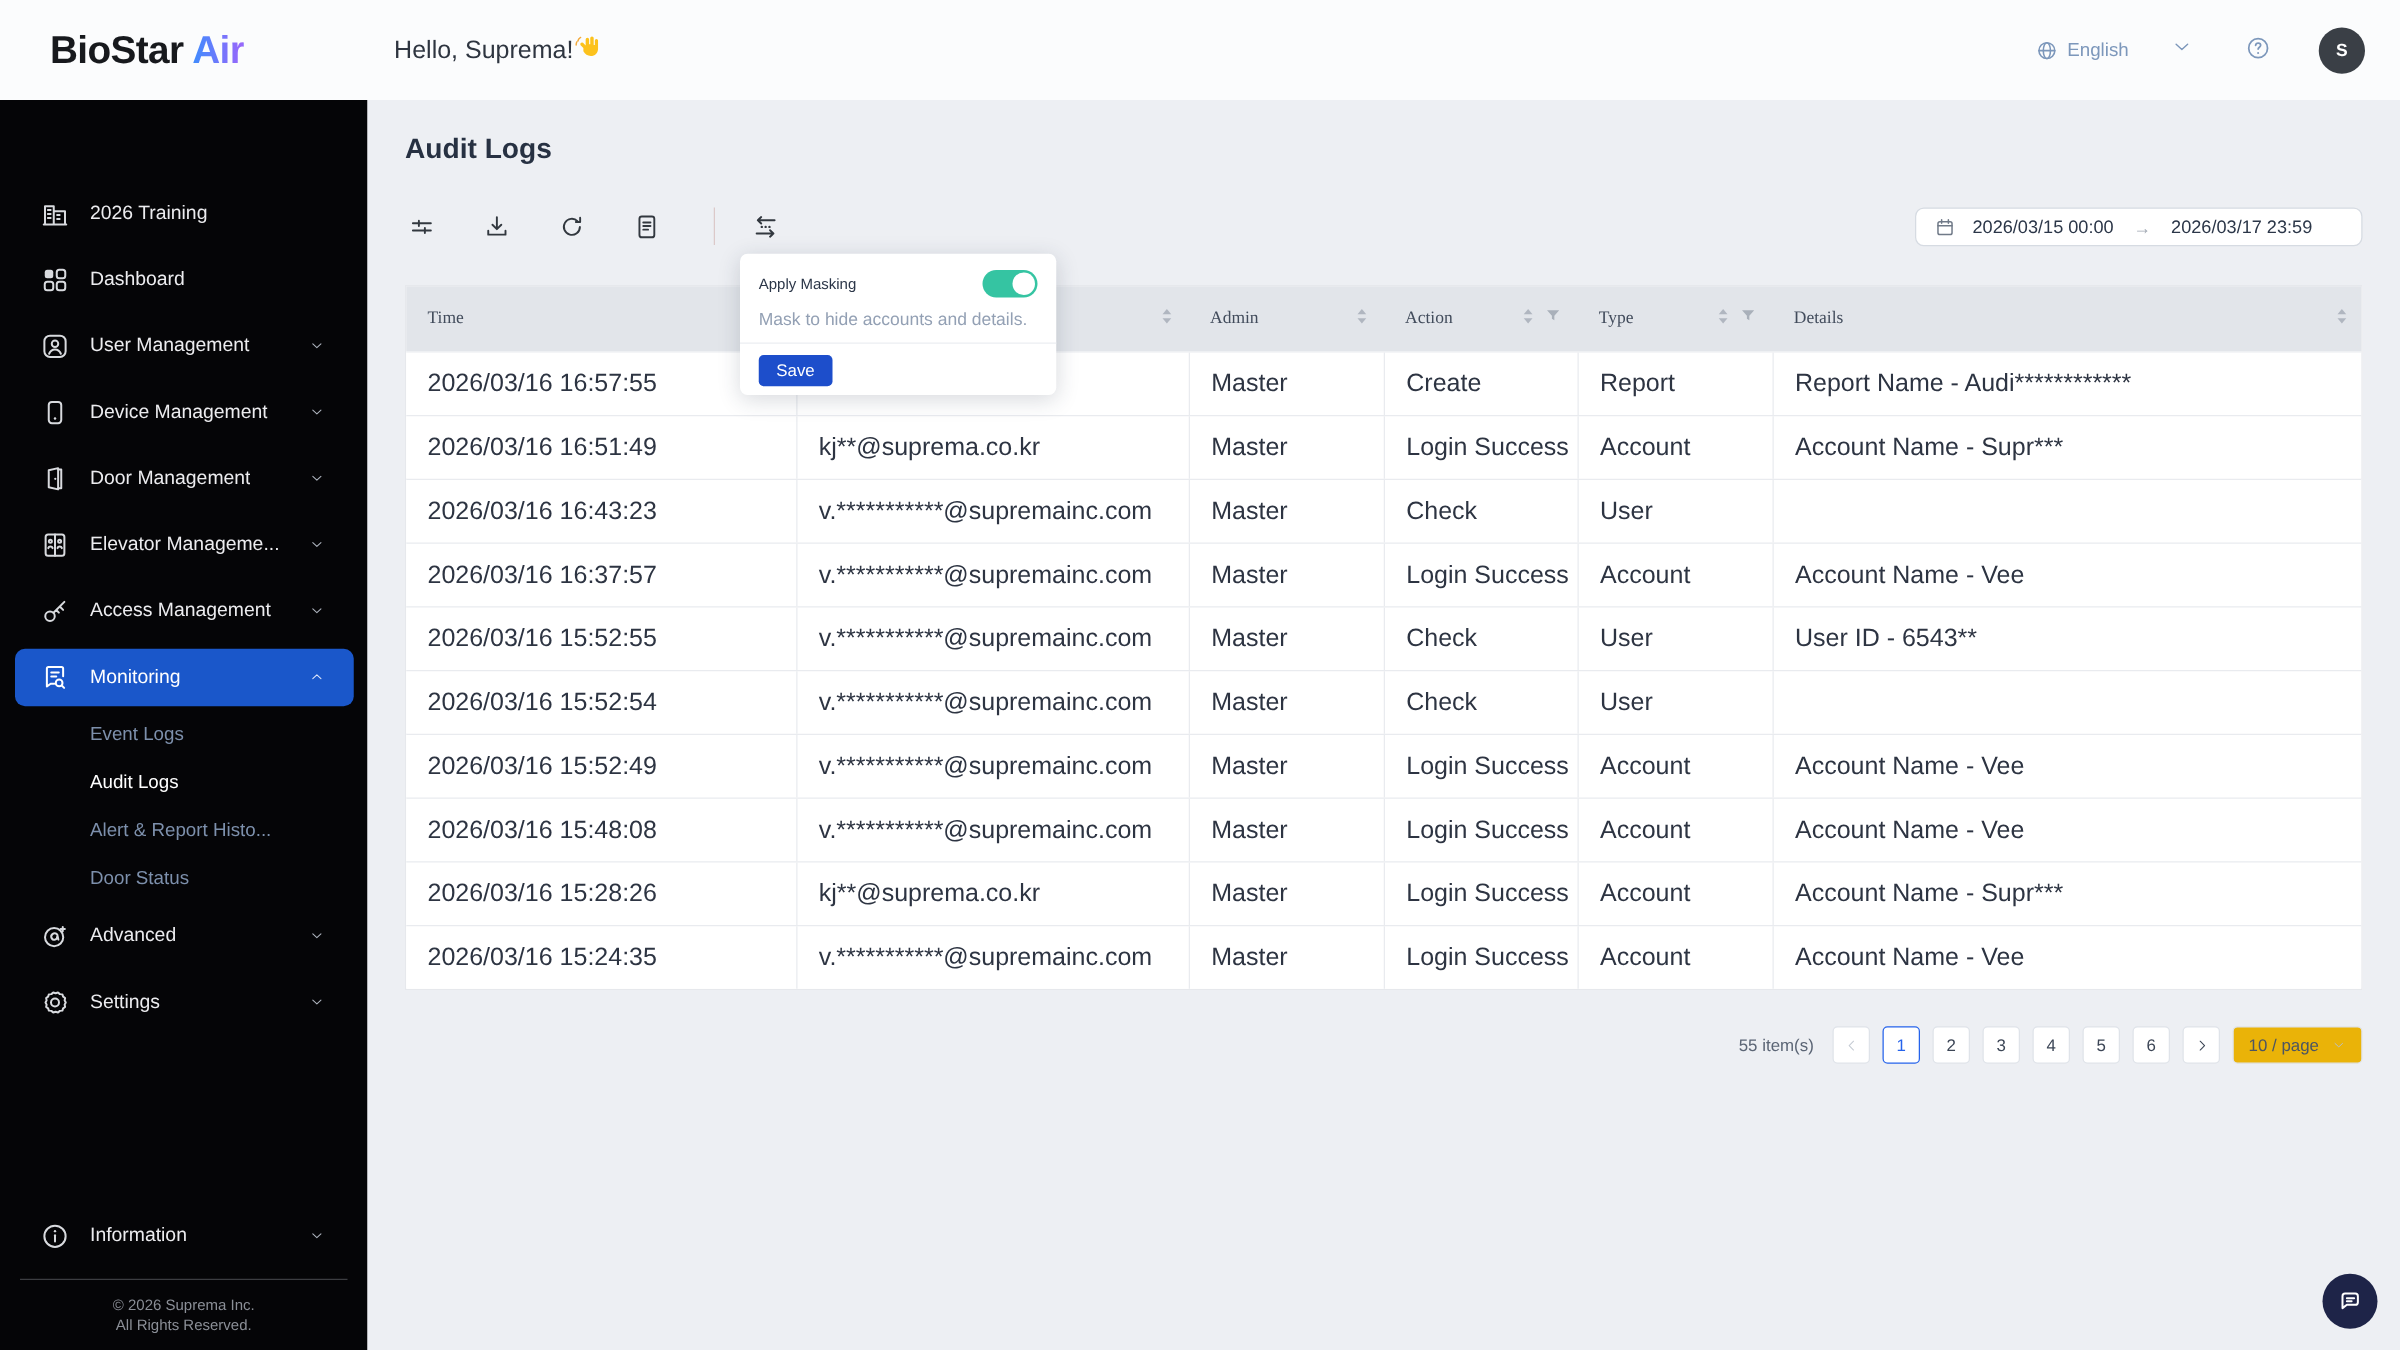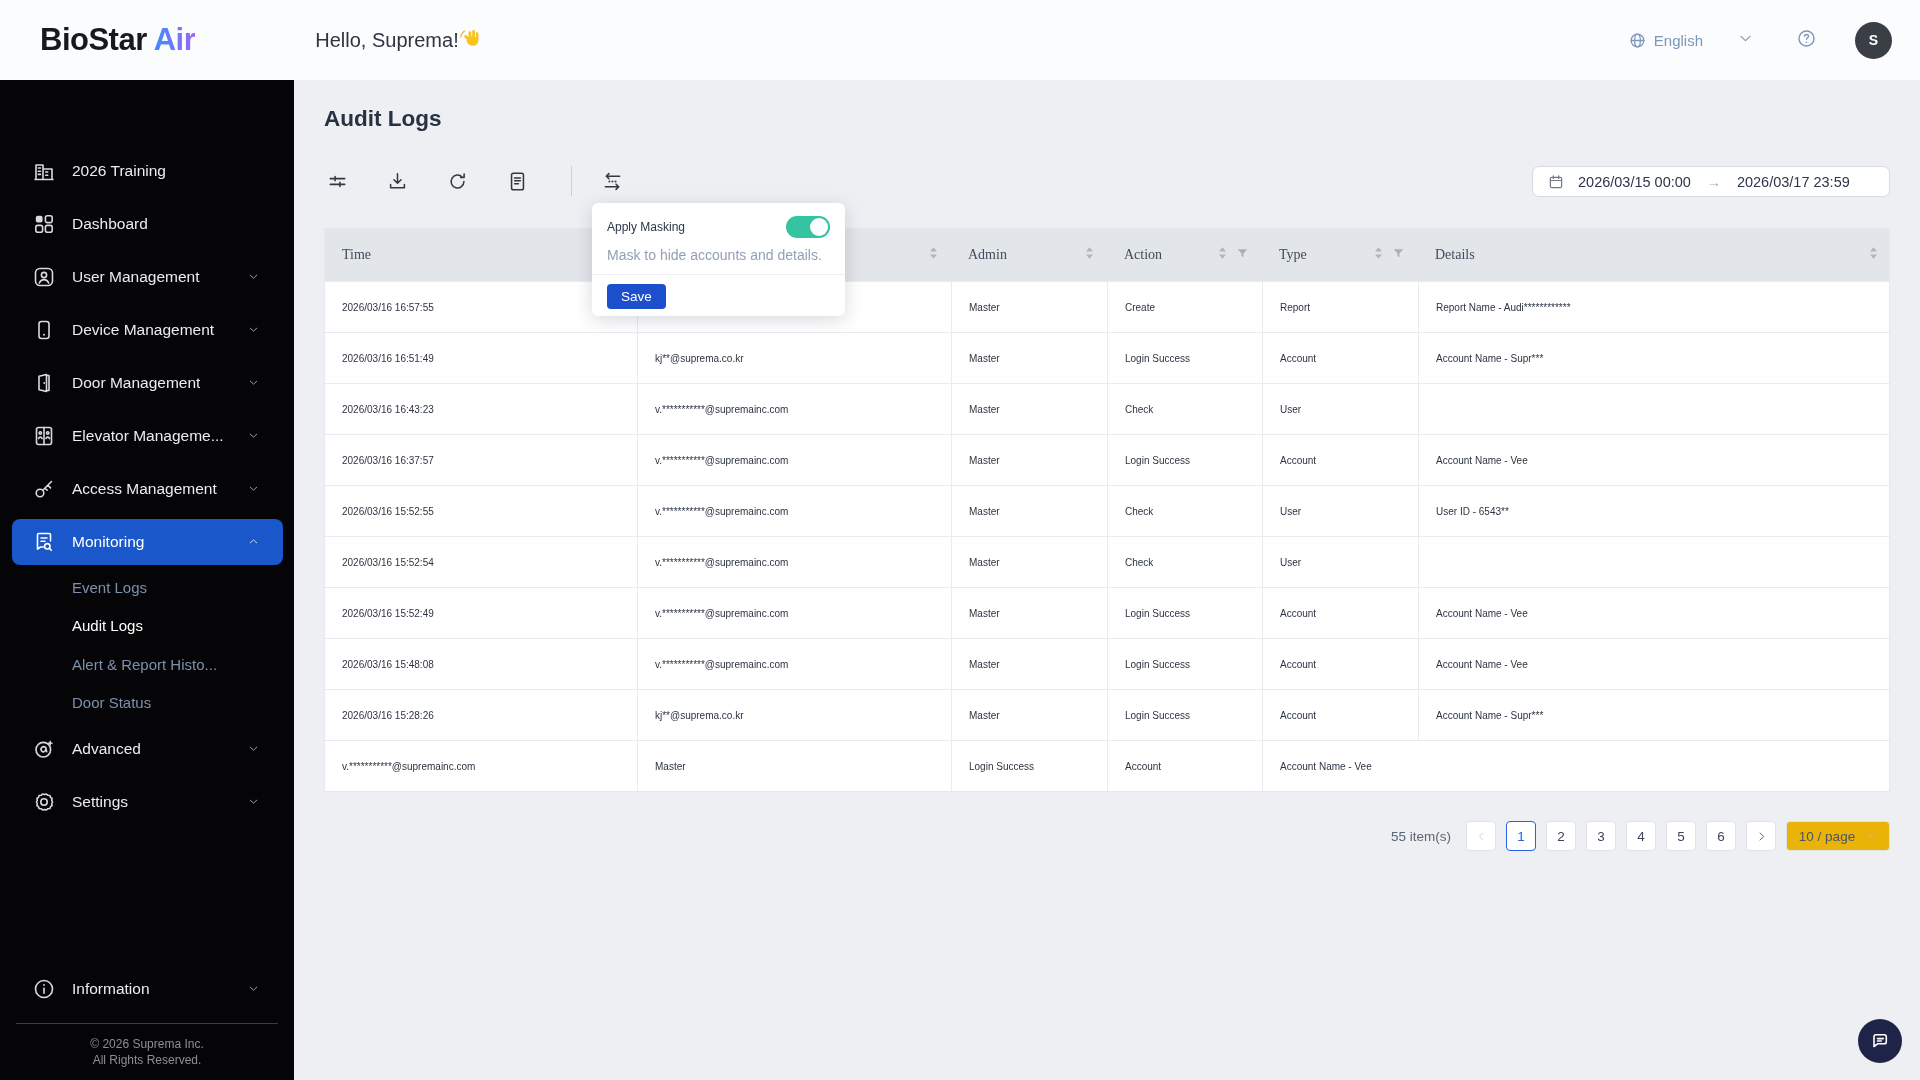--- a/index.html
+++ b/index.html
@@ -50,21 +50,21 @@
   .datebox .ic { color:#707a88; display:flex; }
   .date-text { font-size:14.5px; color:#2b3648; margin-left:13px; }
   .date-arrow { color:#a2a9b4; font-size:14px; margin:0 16px; }
 
   
   .table { position:absolute; left:30px; top:148px; width:1566px; border:1px solid #e6e8ec; background:#fff; }
   .thead { display:grid; height:52px; background:#e2e5ea; }
   .th { display:flex; align-items:center; padding-left:17px; font-size:14px; font-weight:500; color:#424c5c;font-family:Liberation Serif, serif; }
   .th .th-tools { margin-left:auto; padding-right:13px; display:flex; align-items:center; gap:9px; }
   .trow { display:grid; height:51px; border-top:1px solid #e9ebef; background:#fff; }
-  .td { font-size:10px; color:#2d3442; display:flex; align-items:center; padding-left:17px; border-left:1px solid #e9ebef; white-space:nowrap; overflow:hidden; }
+  .td { font-size:20px; color:#2d3442; display:flex; align-items:center; padding-left:17px; border-left:1px solid #e9ebef; white-space:nowrap; overflow:hidden; }
   .td:first-child { border-left:none; }
 
   
   .popup { position:absolute; left:298px; top:123px; width:253px; height:113px; background:#fff; border-radius:6px; box-shadow:0 4px 18px rgba(40,50,70,.18); padding:13px 15px 11px 15px; z-index:30; }
   .popup-row1 { display:flex; align-items:center; justify-content:space-between; }
   .popup-title { font-size:12px; color:#2b3648; }
   .toggle { width:44px; height:22px; border-radius:11px; background:#35c4a2; position:relative; cursor:pointer; border:none; }
   .toggle .knob { position:absolute; right:2px; top:2px; width:18px; height:18px; border-radius:50%; background:#fff; }
   .popup-desc { margin-top:9px; font-size:14px; color:#93a0b4; white-space:nowrap; }
   .popup-divider { height:1px; background:#eceef2; margin:11px -15px 0 -15px; }
@@ -472,20 +472,21 @@
           </div>
           <div class="trow" style="grid-template-columns:312px 314px 156px 155px 156px 473px">
             <div class="td">2026/03/16 15:28:26</div>
             <div class="td">kj**@suprema.co.kr</div>
             <div class="td">Master</div>
             <div class="td">Login Success</div>
             <div class="td">Account</div>
             <div class="td">Account Name - Supr***</div>
           </div>
           <div class="trow" style="grid-template-columns:312px 314px 156px 155px 156px 473px">
+            <div class="td">2026/03/16 15:24:35</div>
             <div class="td">v.***********@supremainc.com</div>
             <div class="td">Master</div>
             <div class="td">Login Success</div>
             <div class="td">Account</div>
             <div class="td">Account Name - Vee</div>
           </div>
         </div>
     </div>
 
     <div class="popup">

